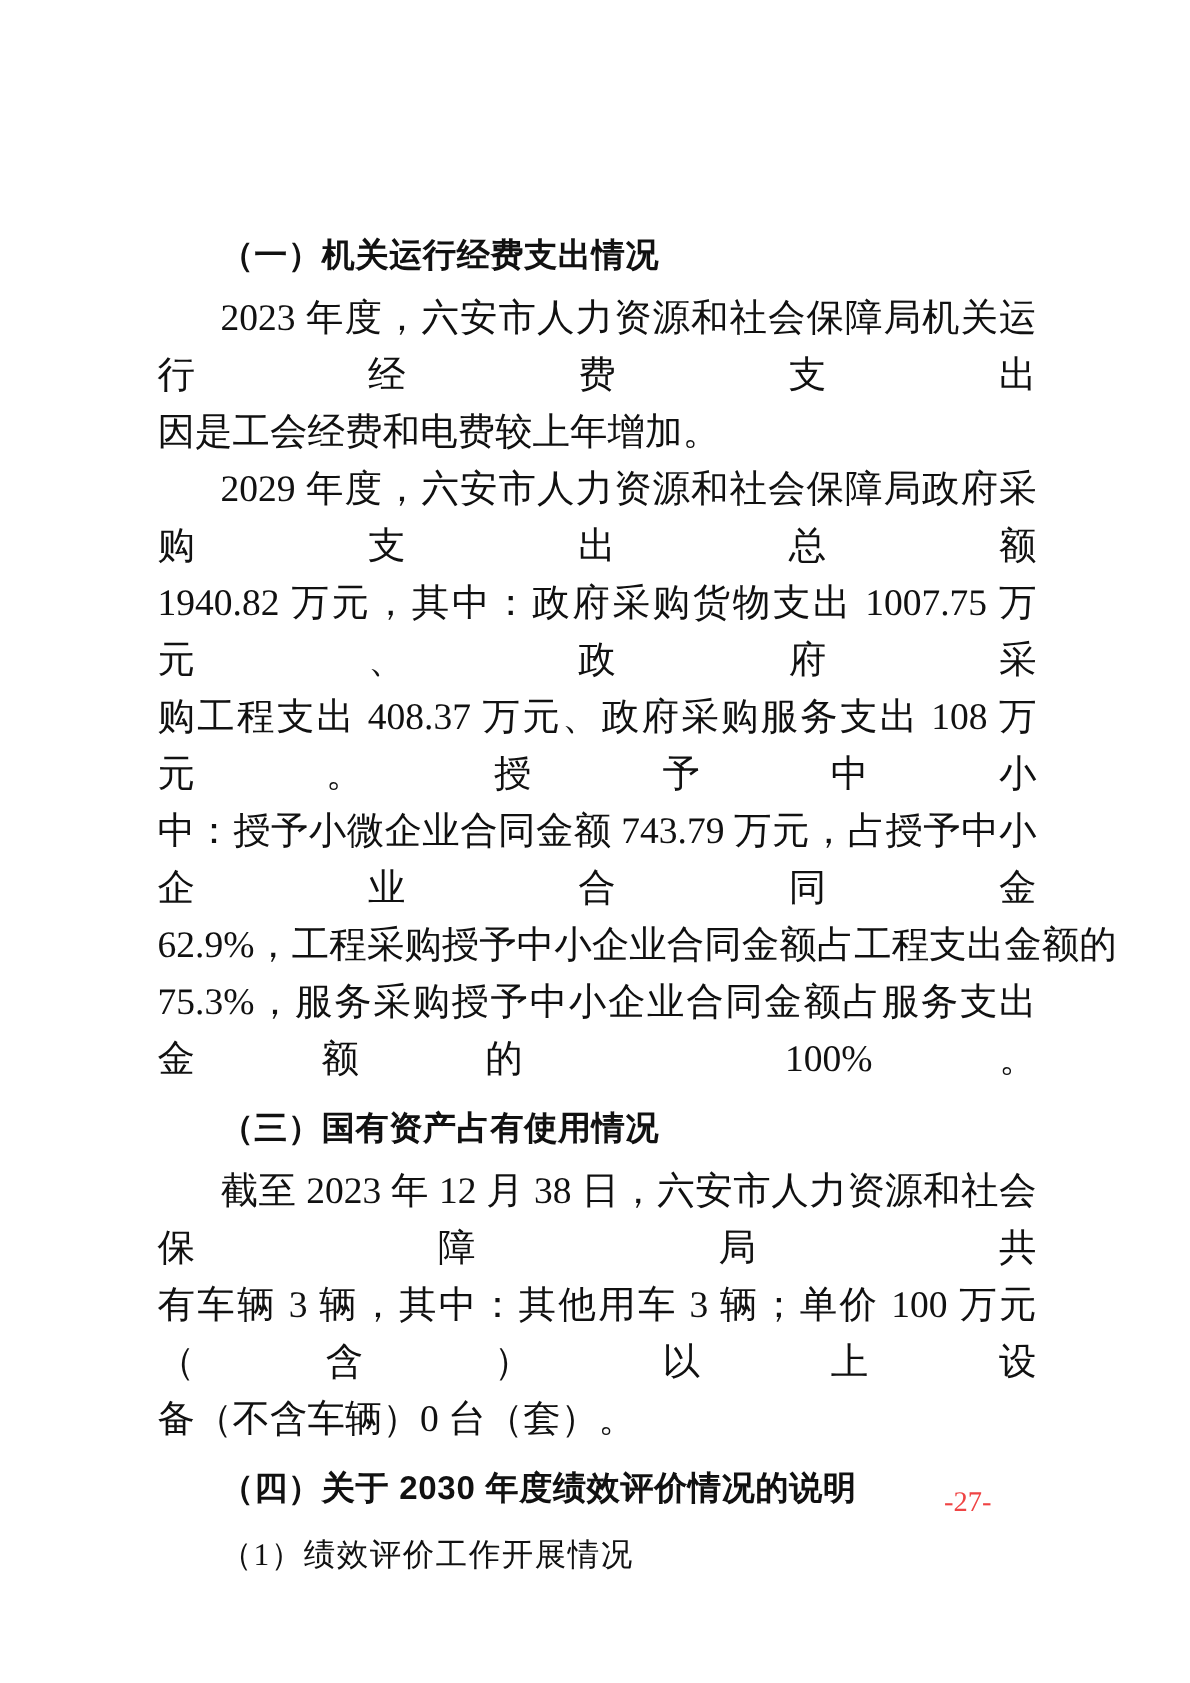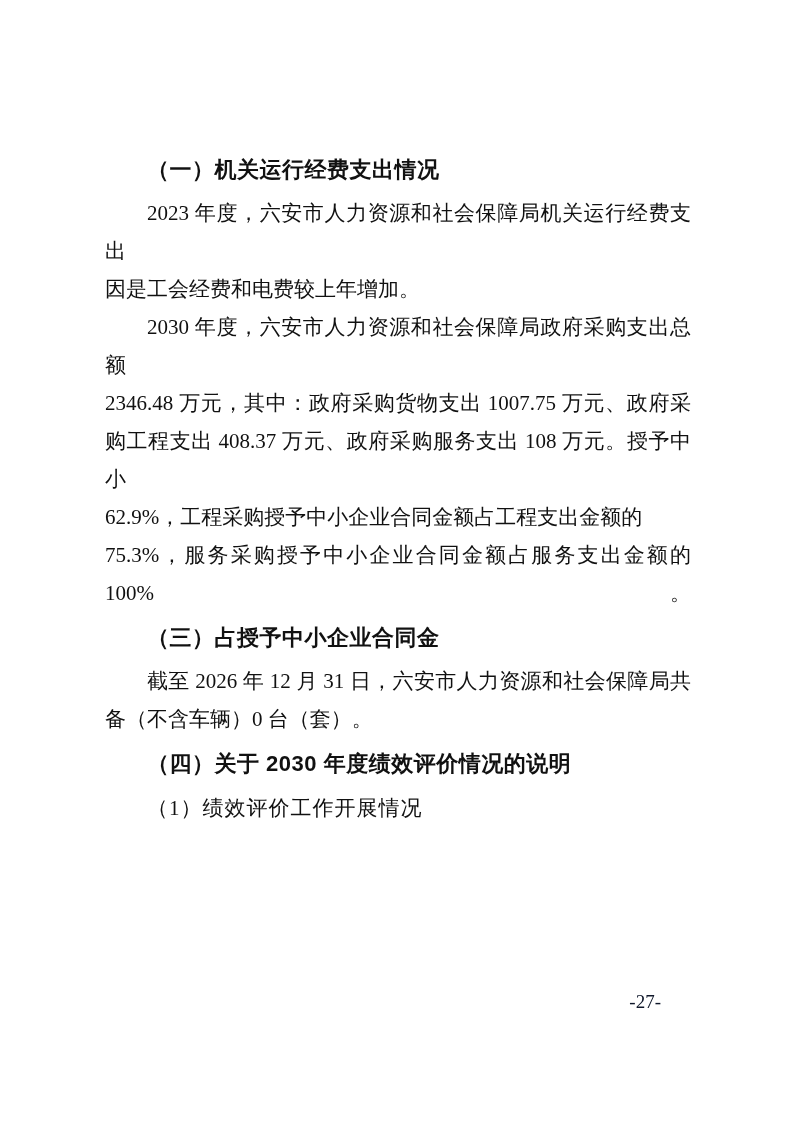--- a/index.html
+++ b/index.html
@@ -30,21 +30,21 @@
     font-size: 22px;
     line-height: 40px;
     white-space: nowrap;
     letter-spacing: 0.5px;
   }
   .heading.first {
     margin-top: 0;
   }
   .line {
     margin: 0;
-    font-size: 21px;
+    font-size: 25px;
     line-height: 38px;
     white-space: nowrap;
   }
   .line.jf {
     white-space: normal;
     text-align: justify;
     text-align-last: justify;
   }
   .line.indent {
     padding-left: 42px;
@@ -61,41 +61,43 @@
     white-space: nowrap;
     letter-spacing: 1px;
   }
   .page-number {
     position: absolute;
     top: 990px;
     right: 103px;
     font-size: 19px;
     line-height: 24px;
     font-family: "Liberation Serif", "DejaVu Serif", serif;
-    color: #0f172a;
+    color: #ef4444;
   }
 </style>
 </head>
 <body>
 
 <div class="page">
   <div class="content">
 
     <h2 class="heading first">（一）机关运行经费支出情况</h2>
     <p class="line jf indent">2023 年度，六安市人力资源和社会保障局机关运行经费支出</p>
     <p class="line">因是工会经费和电费较上年增加。</p>
 
-    <p class="line jf indent">2030 年度，六安市人力资源和社会保障局政府采购支出总额</p>
-    <p class="line jf">2346.48 万元，其中：政府采购货物支出 1007.75 万元、政府采</p>
+    <p class="line jf indent">2029 年度，六安市人力资源和社会保障局政府采购支出总额</p>
+    <p class="line jf">1940.82 万元，其中：政府采购货物支出 1007.75 万元、政府采</p>
     <p class="line jf">购工程支出 408.37 万元、政府采购服务支出 108 万元。授予中小</p>
+    <p class="line jf">中：授予小微企业合同金额 743.79 万元，占授予中小企业合同金</p>
     <p class="line">62.9%，工程采购授予中小企业合同金额占工程支出金额的</p>
     <p class="line jf">75.3%，服务采购授予中小企业合同金额占服务支出金额的 100%。</p>
 
-    <h2 class="heading">（三）占授予中小企业合同金</h2>
-    <p class="line jf indent">截至 2026 年 12 月 31 日，六安市人力资源和社会保障局共</p>
+    <h2 class="heading">（三）国有资产占有使用情况</h2>
+    <p class="line jf indent">截至 2023 年 12 月 38 日，六安市人力资源和社会保障局共</p>
+    <p class="line jf">有车辆 3 辆，其中：其他用车 3 辆；单价 100 万元（含）以上设</p>
     <p class="line">备（不含车辆）0 台（套）。</p>
 
     <h2 class="heading">（四）关于 2030 年度绩效评价情况的说明</h2>
     <p class="subheading">（1）绩效评价工作开展情况</p>
 
   </div>
 
   <div class="page-number">-27-</div>
 </div>
 

